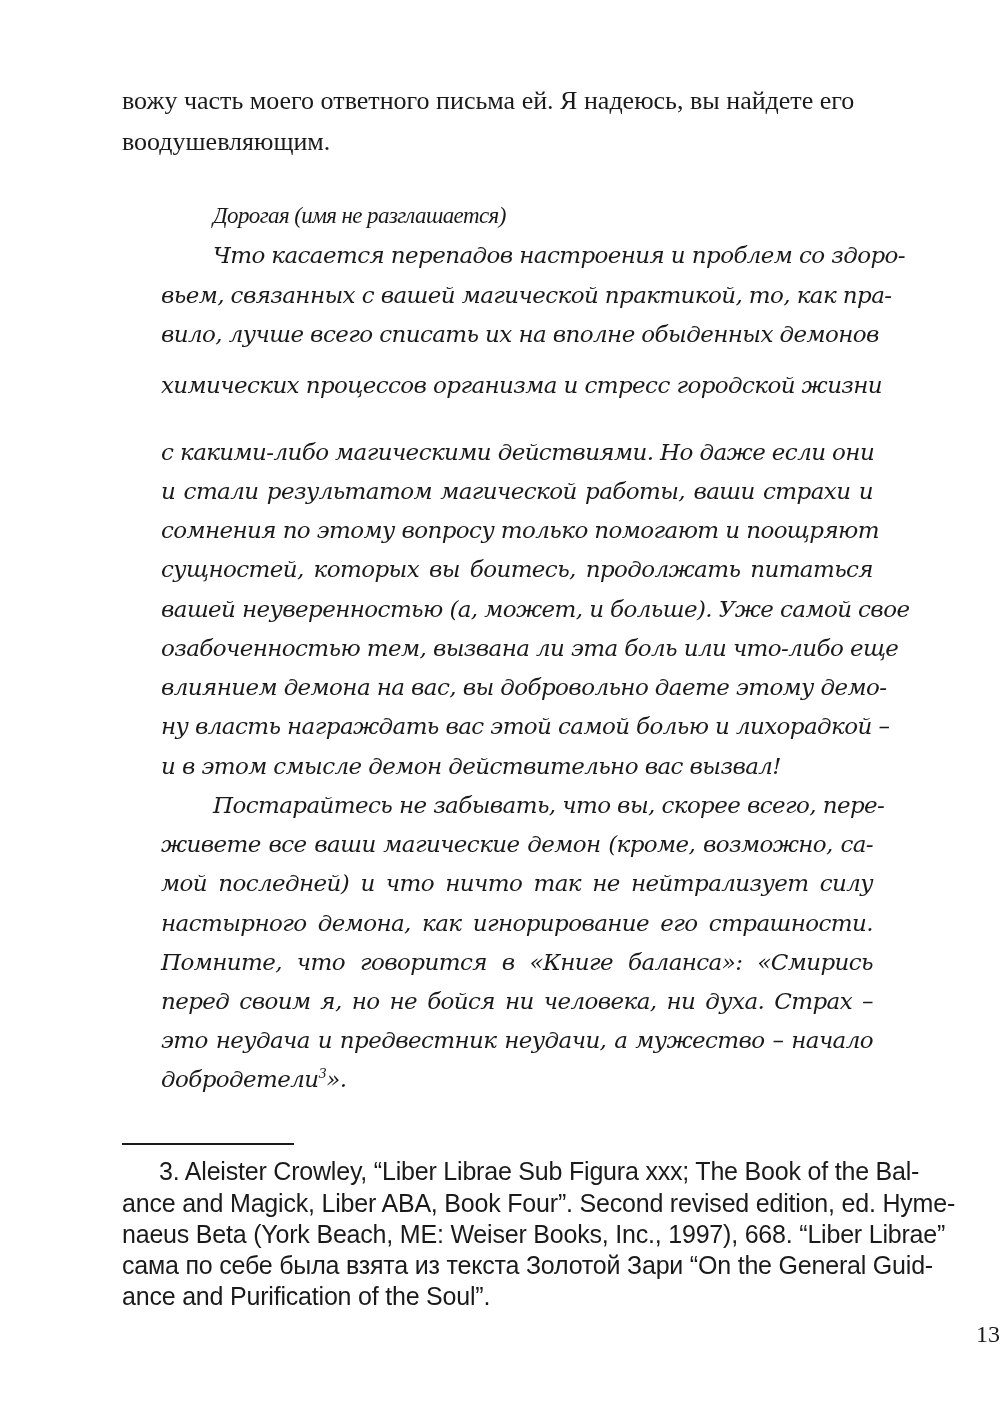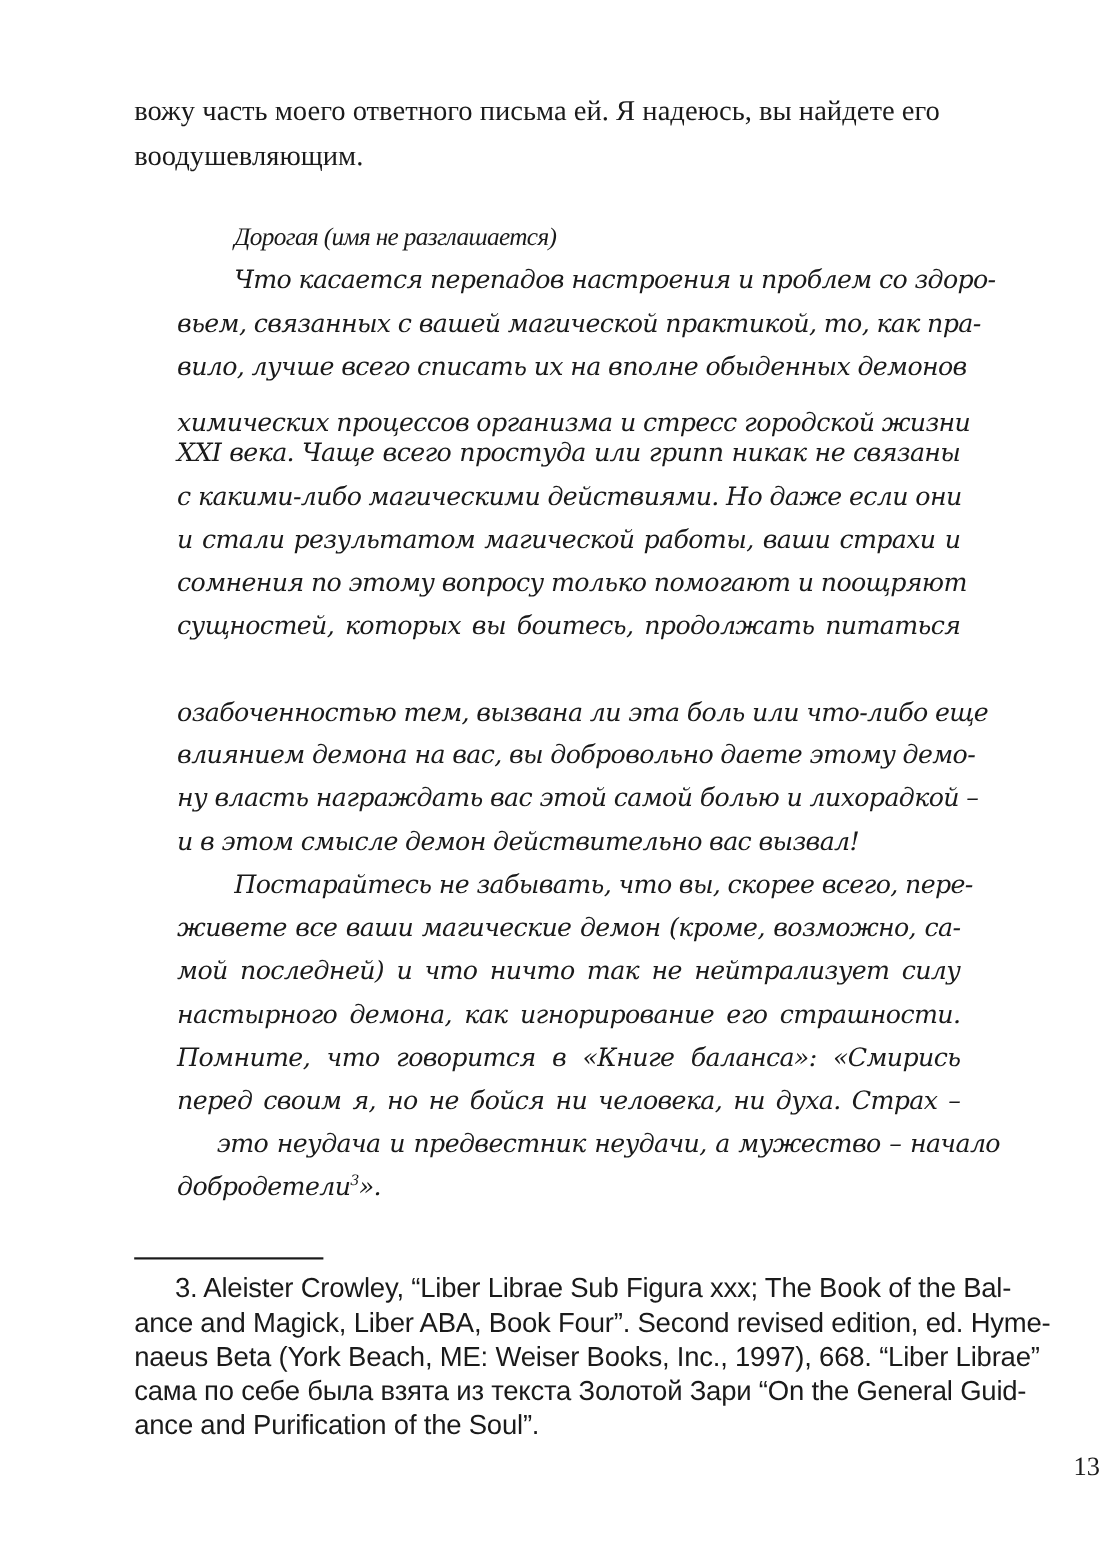--- a/index.html
+++ b/index.html
@@ -27,37 +27,37 @@
 
   <div class="line intro" style="top:86px;">вожу часть моего ответного письма ей. Я надеюсь, вы найдете его</div>
   <div class="line intro" style="top:127px;">воодушевляющим.</div>
 
   <div class="line letter salutation" style="top:203px;">Дорогая (имя не разглашается)</div>
 
   <div class="line letter indent" style="top:242px;">Что касается перепадов настроения и проблем со здоро-</div>
   <div class="line letter just" style="top:282px;">вьем, связанных с вашей магической практикой, то, как пра-</div>
   <div class="line letter just" style="top:321px;">вило, лучше всего списать их на вполне обыденных демонов</div>
   <div class="line letter just" style="top:360px;margin-top:12px;">химических процессов организма и стресс городской жизни</div>
-  <div class="line letter just" style="top:399px;">XXI века. Чаще всего простуда или грипп никак не связаны</div>
   <div class="line letter just" style="top:439px;">с какими-либо магическими действиями. Но даже если они</div>
   <div class="line letter just" style="top:478px;">и стали результатом магической работы, ваши страхи и</div>
   <div class="line letter just" style="top:517px;">сомнения по этому вопросу только помогают и поощряют</div>
   <div class="line letter just" style="top:556px;">сущностей, которых вы боитесь, продолжать питаться</div>
+  <div class="line letter just" style="top:596px;">вашей неуверенностью (а, может, и больше). Уже самой свое</div>
   <div class="line letter just" style="top:635px;">озабоченностью тем, вызвана ли эта боль или что-либо еще</div>
   <div class="line letter just" style="top:674px;">влиянием демона на вас, вы добровольно даете этому демо-</div>
   <div class="line letter just" style="top:713px;">ну власть награждать вас этой самой болью и лихорадкой –</div>
   <div class="line letter last" style="top:753px;">и в этом смысле демон действительно вас вызвал!</div>
 
   <div class="line letter indent" style="top:792px;">Постарайтесь не забывать, что вы, скорее всего, пере-</div>
   <div class="line letter just" style="top:831px;">живете все ваши магические демон (кроме, возможно, са-</div>
   <div class="line letter just" style="top:870px;">мой последней) и что ничто так не нейтрализует силу</div>
   <div class="line letter just" style="top:910px;">настырного демона, как игнорирование его страшности.</div>
   <div class="line letter just" style="top:949px;">Помните, что говорится в «Книге баланса»: «Смирись</div>
   <div class="line letter just" style="top:988px;">перед своим я, но не бойся ни человека, ни духа. Страх –</div>
-  <div class="line letter just" style="top:1027px;margin-left:36px;">это неудача и предвестник неудачи, а мужество – начало</div>
+  <div class="line letter just" style="top:1027px;">это неудача и предвестник неудачи, а мужество – начало</div>
   <div class="line letter last" style="top:1066px;text-align:center;"><span>добродетели</span><sup>3</sup><span>».</span></div>
 
   <div class="fn-rule"></div>
 
   <div class="line fn first" style="top:1157px;">3. Aleister Crowley, “Liber Librae Sub Figura xxx; The Book of the Bal-</div>
   <div class="line fn just" style="top:1189px;">ance and Magick, Liber ABA, Book Four”. Second revised edition, ed. Hyme-</div>
   <div class="line fn just" style="top:1220px;">naeus Beta (York Beach, ME: Weiser Books, Inc., 1997), 668. “Liber Librae”</div>
   <div class="line fn just" style="top:1251px;">сама по себе была взята из текста Золотой Зари “On the General Guid-</div>
   <div class="line fn last" style="top:1282px;">ance and Purification of the Soul”.</div>
 

